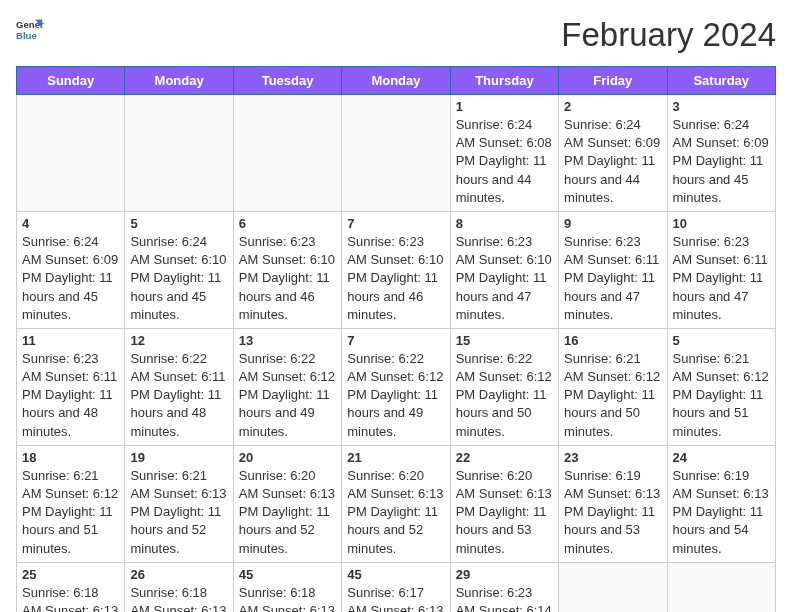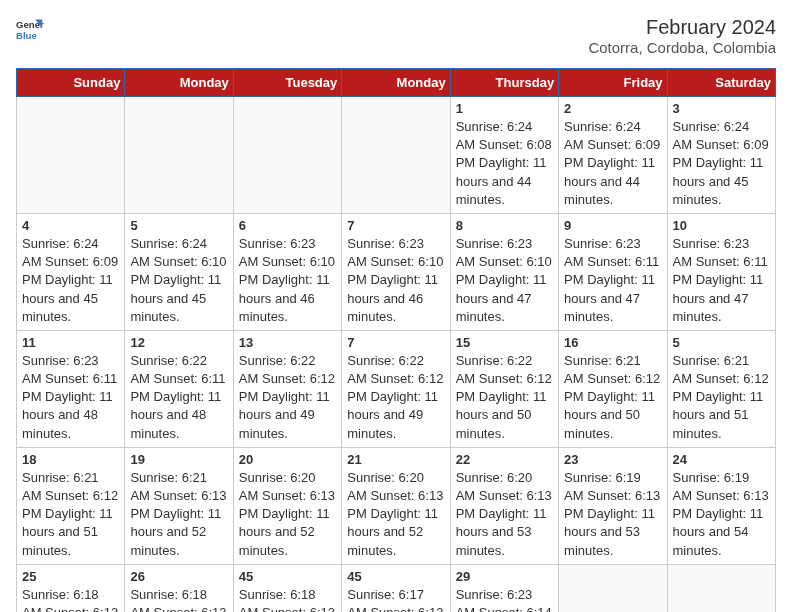--- a/index.html
+++ b/index.html
@@ -22,40 +22,40 @@
       gap: 4px;
     }
     .logo-icon {
       width: 28px;
       height: 28px;
     }
     .title-block {
       text-align: right;
     }
     .cal-title {
-      font-size: 20px;
+      font-size: 33px;
       color: #333;
       font-weight: normal;
     }
     .cal-subtitle {
       font-size: 15px;
       color: #555;
     }
     table {
       width: 100%;
       border-collapse: collapse;
       table-layout: fixed;
     }
     th {
-      background-color: #b91c1c;
+      background-color: #8b5cf6;
       color: #fff;
       font-size: 13px;
       font-weight: bold;
       padding: 6px 4px;
-      text-align: right;
+      text-align: center;
       border: 1px solid #2a6aaa;
     }
     td {
       border: 1px solid #ccc;
       vertical-align: top;
       padding: 4px 5px;
       height: 88px;
       font-size: 11px;
       color: #333;
       background: #fff;
@@ -82,21 +82,20 @@
 <div class="header">
   <div class="logo">
     <svg class="logo-icon" viewBox="0 0 32 32">
       <text x="0" y="14" font-size="11" font-weight="bold" fill="#333">General</text>
       <text x="0" y="26" font-size="11" font-weight="bold" fill="#3a7bbf">Blue</text>
       <polygon points="22,4 30,4 30,14" fill="#3a7bbf"></polygon>
     </svg>
   </div>
   <div class="title-block">
     <div class="cal-title">February 2024</div>
-    <div class="cal-subtitle">Cotorra, Cordoba, Colombia</div>
   </div>
 </div>
 
 <table>
   <thead>
     <tr>
       <th>Sunday</th>
       <th>Monday</th>
       <th>Tuesday</th>
       <th>Monday</th>

